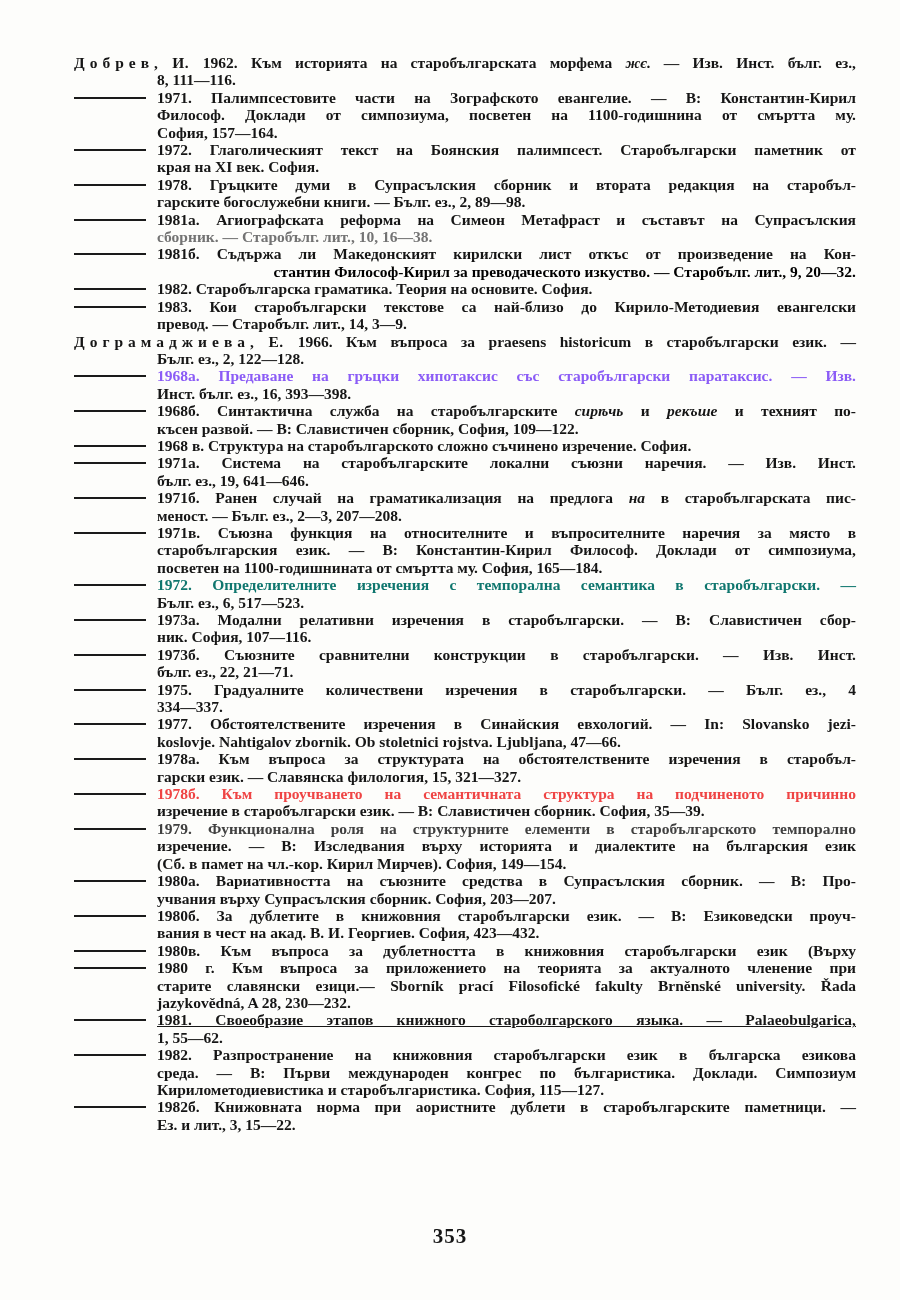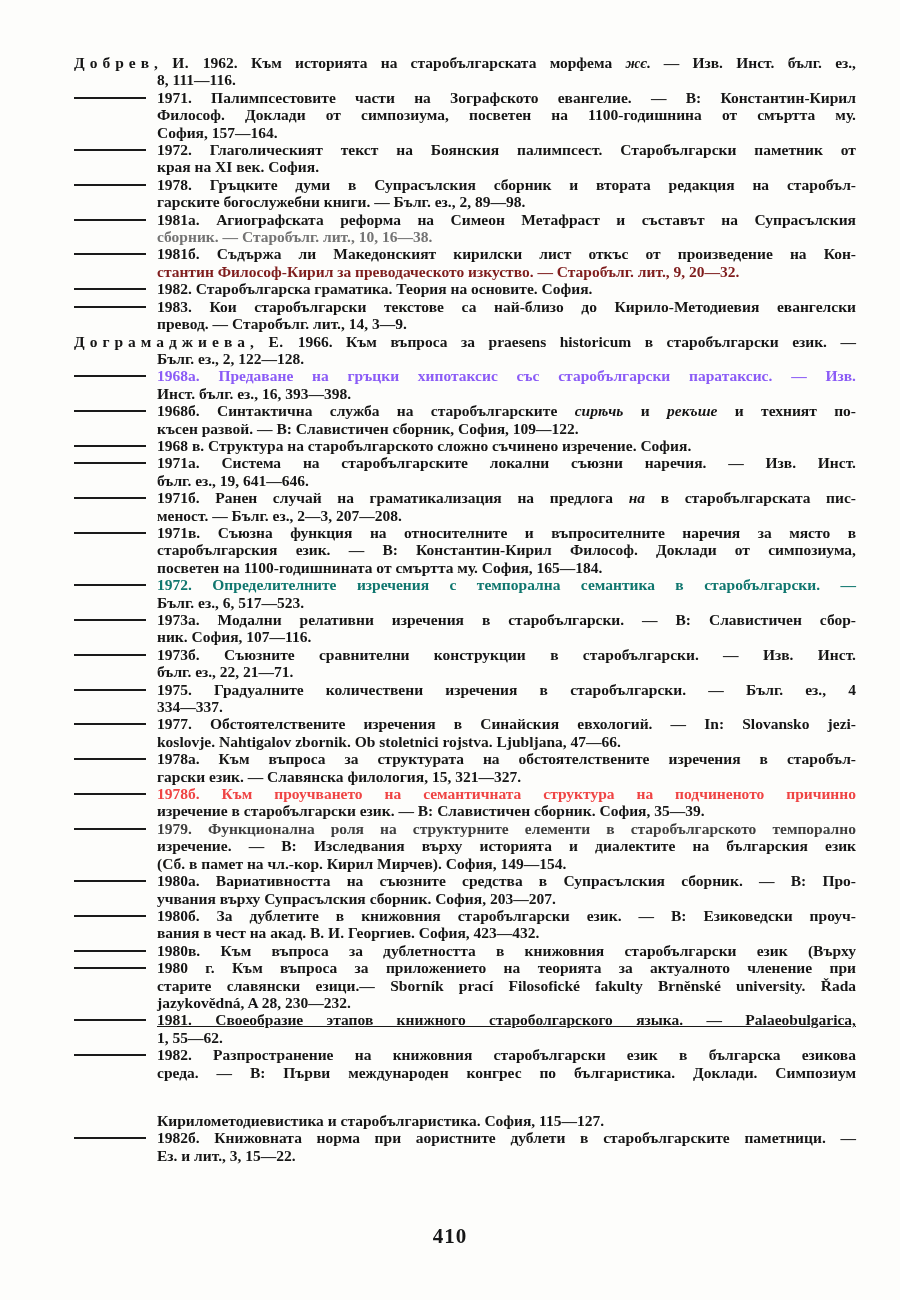--- a/index.html
+++ b/index.html
@@ -83,21 +83,21 @@
       <div class="entry">
         <div class="line first just" style="color: rgb(22, 22, 22);"><span class="dash-rule"></span>1978. Гръцките думи в Супрасълския сборник и втората редакция на старобъл-</div>
         <div class="line cont" style="color: rgb(22, 22, 22);">гарските богослужебни книги. — Бълг. ез., 2, 89—98.</div>
       </div>
       <div class="entry">
         <div class="line first just" style="color: rgb(22, 22, 22);"><span class="dash-rule"></span>1981а. Агиографската реформа на Симеон Метафраст и съставът на Супрасълския</div>
         <div class="line cont" style="color: #737373;">сборник. — Старобълг. лит., 10, 16—38.</div>
       </div>
       <div class="entry">
         <div class="line first just" style="color: rgb(22, 22, 22);"><span class="dash-rule"></span>1981б. Съдържа ли Македонският кирилски лист откъс от произведение на Кон-</div>
-        <div class="line cont" style="color: #7f1d1d;">стантин Философ-Кирил за преводаческото изкуство. — Старобълг. лит., 9, 20—32.</div>
+        <div class="line cont" style="color: #000000; text-align: right;">стантин Философ-Кирил за преводаческото изкуство. — Старобълг. лит., 9, 20—32.</div>
       </div>
       <div class="entry">
         <div class="line first" style="color: rgb(22, 22, 22);"><span class="dash-rule"></span>1982. Старобългарска граматика. Теория на основите. София.</div>
       </div>
       <div class="entry">
         <div class="line first just" style="color: rgb(22, 22, 22);"><span class="dash-rule"></span>1983. Кои старобългарски текстове са най-близо до Кирило-Методиевия евангелски</div>
         <div class="line cont" style="color: rgb(22, 22, 22);">превод. — Старобълг. лит., 14, 3—9.</div>
       </div>
       <div class="entry">
         <div class="line first just" style="color: rgb(22, 22, 22);"><span class="author-name">Дограмаджиева</span><span class="author-rest">, Е. </span>1966. Към въпроса за praesens historicum в старобългарски език. —</div>
@@ -176,21 +176,21 @@
         <div class="line cont just" style="color: rgb(22, 22, 22);">старите славянски езици.— Sborník prací Filosofické fakulty Brněnské university. Řada</div>
         <div class="line cont" style="color: rgb(22, 22, 22);">jazykovědná, A 28, 230—232.</div>
       </div>
       <div class="entry">
         <div class="line first just" style="color: rgb(22, 22, 22); text-decoration: underline;"><span class="dash-rule"></span>1981. Своеобразие этапов книжного староболгарского языка. — Palaeobulgarica,</div>
         <div class="line cont" style="color: rgb(22, 22, 22);">1, 55—62.</div>
       </div>
       <div class="entry">
         <div class="line first just" style="color: rgb(22, 22, 22);"><span class="dash-rule"></span>1982. Разпространение на книжовния старобългарски език в българска езикова</div>
         <div class="line cont just" style="color: rgb(22, 22, 22);">среда. — В: Първи международен конгрес по българистика. Доклади. Симпозиум</div>
-        <div class="line cont" style="color: rgb(22, 22, 22); margin-top: 31px;">Кирилометодиевистика и старобългаристика. София, 115—127.</div>
+        <div class="line cont" style="color: rgb(22, 22, 22);">Кирилометодиевистика и старобългаристика. София, 115—127.</div>
       </div>
       <div class="entry">
         <div class="line first just" style="color: rgb(22, 22, 22);"><span class="dash-rule"></span>1982б. Книжовната норма при аористните дублети в старобългарските паметници. —</div>
         <div class="line cont" style="color: rgb(22, 22, 22);">Ез. и лит., 3, 15—22.</div>
       </div>
     </div>
-  <div class="page-number" style="color: rgb(22, 22, 22);">410</div>
+  <div class="page-number" style="color: rgb(22, 22, 22);">353</div>
 </div>
 
 </body></html>

